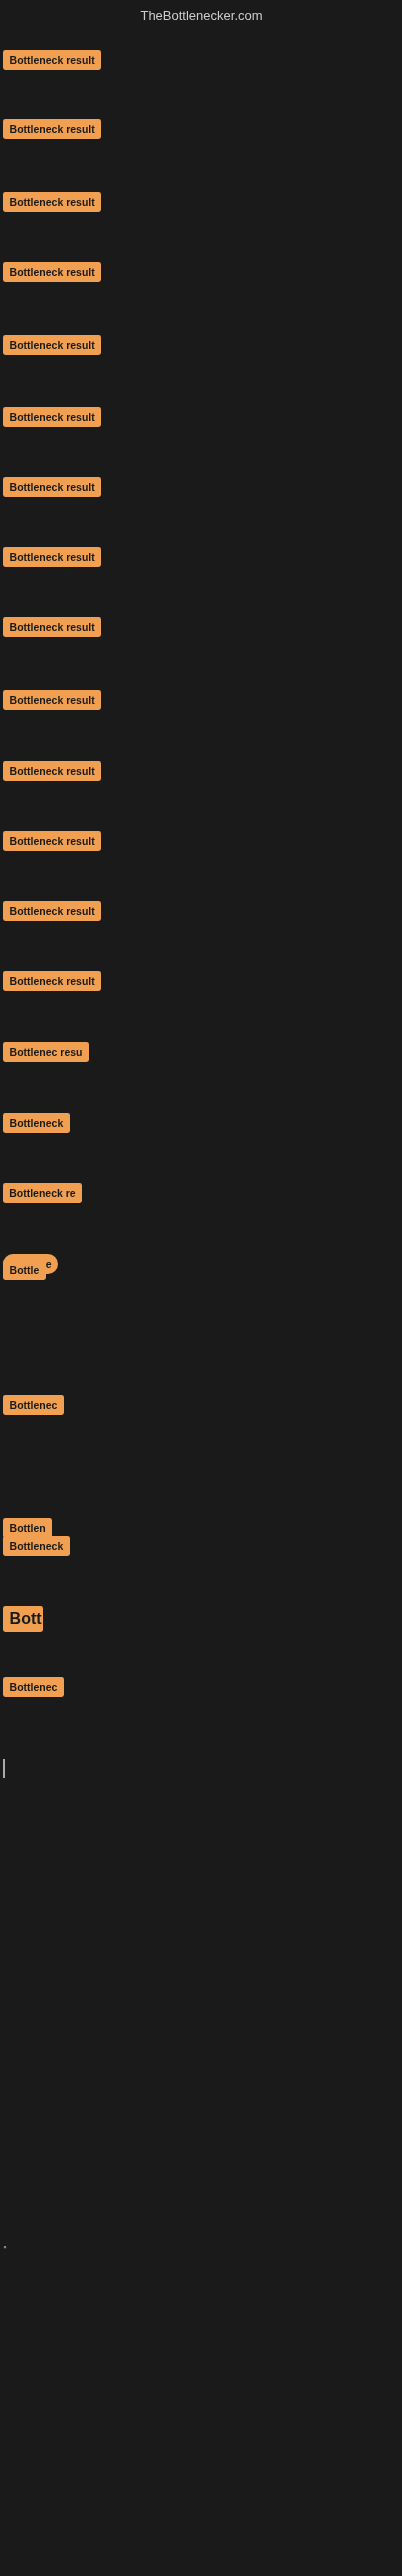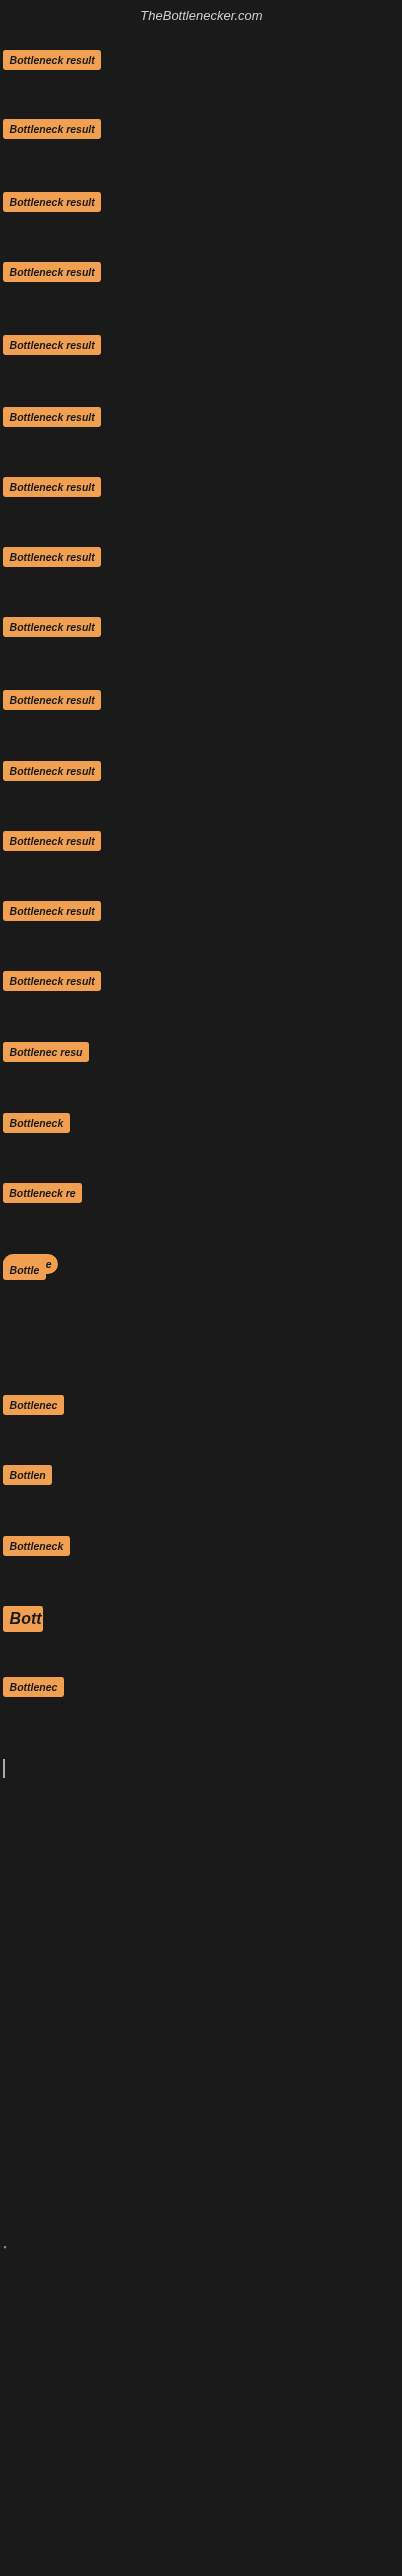--- a/index.html
+++ b/index.html
@@ -1,19 +1,18 @@
 <!DOCTYPE html>
 <html style="font-size:13px"><head>
   <meta charset="utf-8">
   <style>
     * {
       margin: 0;
       padding: 0;
       box-sizing: border-box;
-      font-style: italic;
     }
 
     body {
       background-color: #1a1a1a;
       width: 403px;
       min-height: 2576px;
       font-family: Arial, sans-serif;
       position: relative;
     }
   </style>
@@ -38,21 +37,21 @@
       <div style="position: absolute; top: 733px; left: 3.2px;"><span style="display: inline-block; background-color: rgb(240, 160, 80); color: rgb(26, 26, 26); font-size: 10.5px; font-weight: bold; padding: 4px 6.4px; border-radius: 2.4px; max-width: 113px; overflow: hidden; white-space: nowrap;">Bottleneck result</span></div>
       <div style="position: absolute; top: 803px; left: 3.2px;"><span style="display: inline-block; background-color: rgb(240, 160, 80); color: rgb(26, 26, 26); font-size: 10.5px; font-weight: bold; padding: 4px 6.4px; border-radius: 2.4px; max-width: 113px; overflow: hidden; white-space: nowrap;">Bottleneck result</span></div>
       <div style="position: absolute; top: 873px; left: 3.2px;"><span style="display: inline-block; background-color: rgb(240, 160, 80); color: rgb(26, 26, 26); font-size: 10.5px; font-weight: bold; padding: 4px 6.4px; border-radius: 2.4px; max-width: 113px; overflow: hidden; white-space: nowrap;">Bottleneck result</span></div>
       <div style="position: absolute; top: 943px; left: 3.2px;"><span style="display: inline-block; background-color: rgb(240, 160, 80); color: rgb(26, 26, 26); font-size: 10.5px; font-weight: bold; padding: 4px 6.4px; border-radius: 2.4px; max-width: 113px; overflow: hidden; white-space: nowrap;">Bottleneck result</span></div>
       <div style="position: absolute; top: 1014px; left: 3.2px;"><span style="display: inline-block; background-color: rgb(240, 160, 80); color: rgb(26, 26, 26); font-size: 10.5px; font-weight: bold; padding: 4px 6.4px; border-radius: 2.4px; max-width: 97px; overflow: hidden; white-space: nowrap;">Bottlenec resu</span></div>
       <div style="position: absolute; top: 1085px; left: 3.2px;"><span style="display: inline-block; background-color: rgb(240, 160, 80); color: rgb(26, 26, 26); font-size: 10.5px; font-weight: bold; padding: 4px 6.4px; border-radius: 2.4px; max-width: 72px; overflow: hidden; white-space: nowrap;">Bottleneck</span></div>
       <div style="position: absolute; top: 1155px; left: 3.2px;"><span style="display: inline-block; background-color: rgb(240, 160, 80); color: rgb(26, 26, 26); font-size: 10.5px; font-weight: bold; padding: 4px 6px; border-radius: 2.4px; max-width: 85px; overflow: hidden; white-space: nowrap;">Bottleneck re</span></div>
       <div style="position: absolute; top: 1226px; left: 3.2px;"><span style="display: inline-block; background-color: rgb(240, 160, 80); color: rgb(26, 26, 26); font-size: 10.5px; font-weight: bold; padding: 4px 6.4px; border-radius: 10px; max-width: 64px; overflow: hidden; white-space: nowrap;">Bottlene</span></div>
       <div style="position: absolute; top: 1232px; left: 3.2px;"><span style="display: inline-block; background-color: rgb(240, 160, 80); color: rgb(26, 26, 26); font-size: 10.5px; font-weight: bold; padding: 4px 6.4px; border-radius: 2.4px; max-width: 48px; overflow: hidden; white-space: nowrap;">Bottle</span></div>
       <div style="position: absolute; top: 1367px; left: 3.2px;"><span style="display: inline-block; background-color: rgb(240, 160, 80); color: rgb(26, 26, 26); font-size: 10.5px; font-weight: bold; padding: 4px 6.4px; border-radius: 2.4px; max-width: 68px; overflow: hidden; white-space: nowrap;">Bottlenec</span></div>
-      <div style="position: absolute; top: 1437px; left: 3.2px;"><span style="display: inline-block; background-color: rgb(240, 160, 80); color: rgb(26, 26, 26); font-size: 10.5px; font-weight: bold; padding: 4px 6.4px; border-radius: 2.4px; max-width: 56px; overflow: hidden; white-space: nowrap;">Bottlen</span></div>
+      <div style="position: absolute; top: 1490px; left: 3.2px;"><span style="display: inline-block; background-color: rgb(240, 160, 80); color: rgb(26, 26, 26); font-size: 10.5px; font-weight: bold; padding: 4px 6.4px; border-radius: 2.4px; max-width: 56px; overflow: hidden; white-space: nowrap;">Bottlen</span></div>
       <div style="position: absolute; top: 1508px; left: 3.2px;"><span style="display: inline-block; background-color: rgb(240, 160, 80); color: rgb(26, 26, 26); font-size: 10.5px; font-weight: bold; padding: 4px 6.4px; border-radius: 2.4px; max-width: 72px; overflow: hidden; white-space: nowrap;">Bottleneck</span></div>
       <div style="position: absolute; top: 1578px; left: 3.2px;"><span style="display: inline-block; background-color: rgb(240, 160, 80); color: rgb(26, 26, 26); font-size: 16px; font-weight: bold; padding: 4px 6.4px; border-radius: 2.4px; max-width: 40px; overflow: hidden; white-space: nowrap;">Bott</span></div>
       <div style="position: absolute; top: 1649px; left: 3.2px;"><span style="display: inline-block; background-color: rgb(240, 160, 80); color: rgb(26, 26, 26); font-size: 10.5px; font-weight: bold; padding: 4px 6.4px; border-radius: 2.4px; max-width: 68px; overflow: hidden; white-space: nowrap;">Bottlenec</span></div>
       <div style="position: absolute; top: 1731px; left: 3.2px; width: 1.6px; height: 19.3px; background-color: rgb(170, 170, 170);"></div>
       <div style="position: absolute; top: 2214px; left: 3.2px; color: rgb(136, 136, 136); font-size: 8.9px;">▪</div>
     </div>
 
 </div>
 
 

